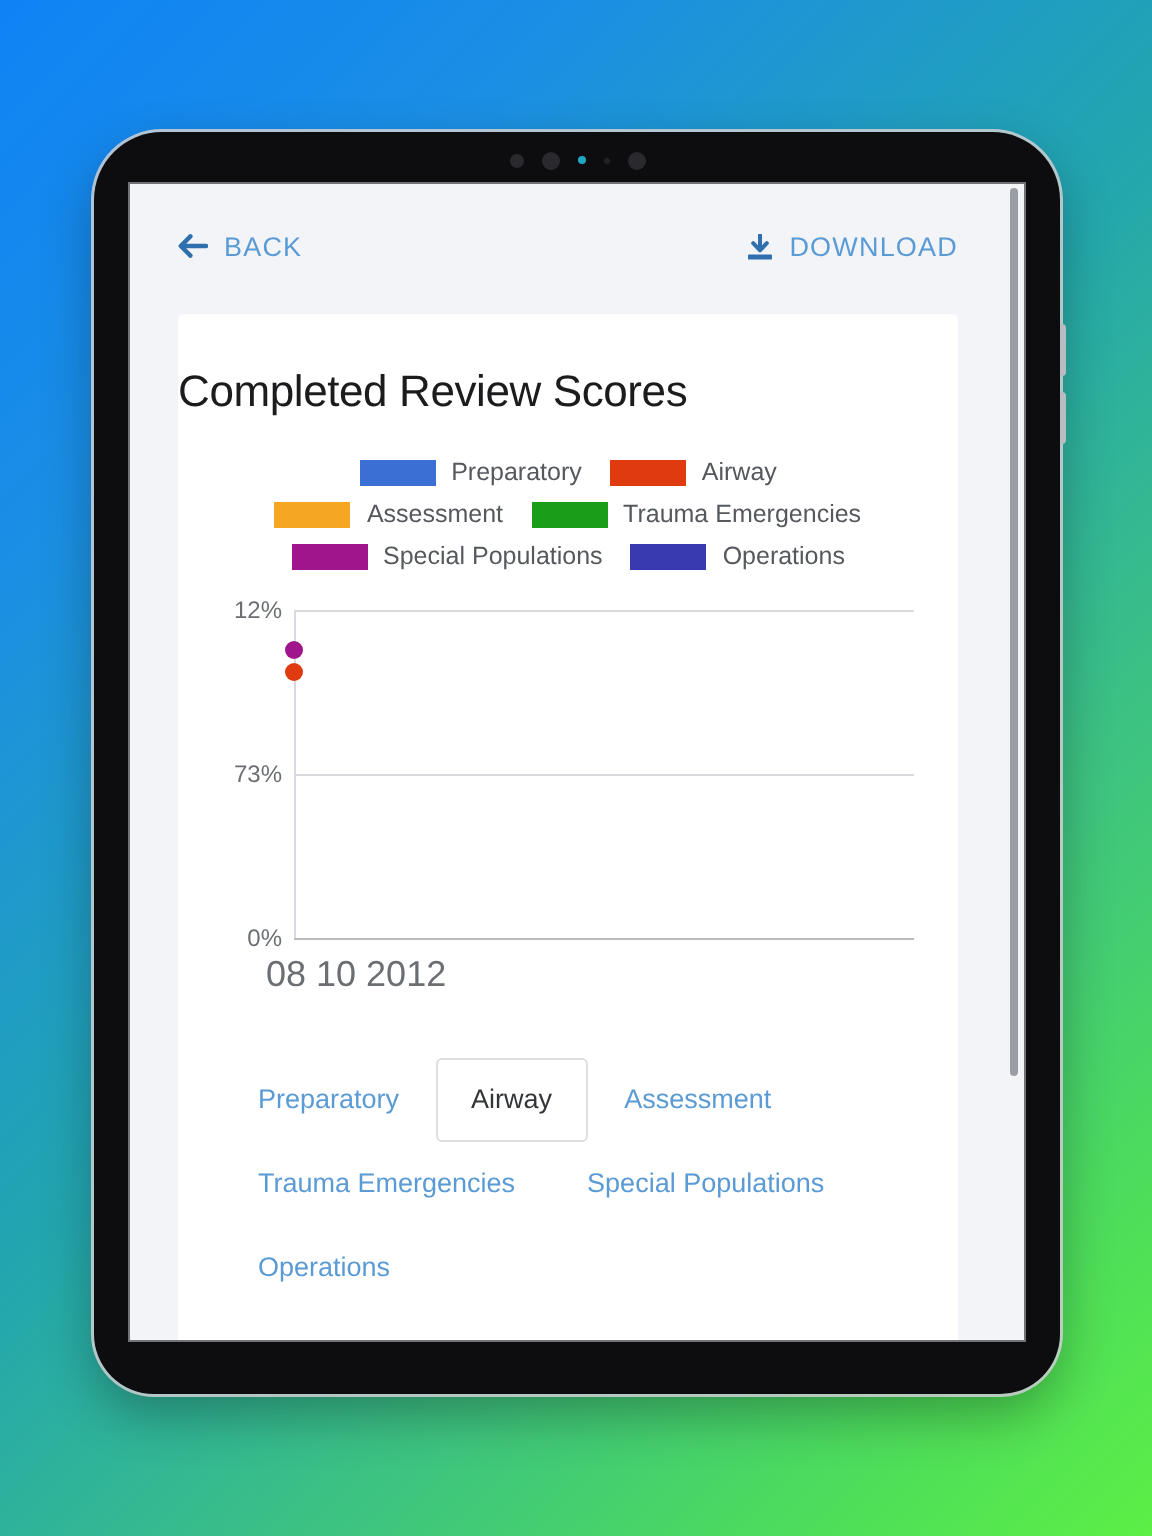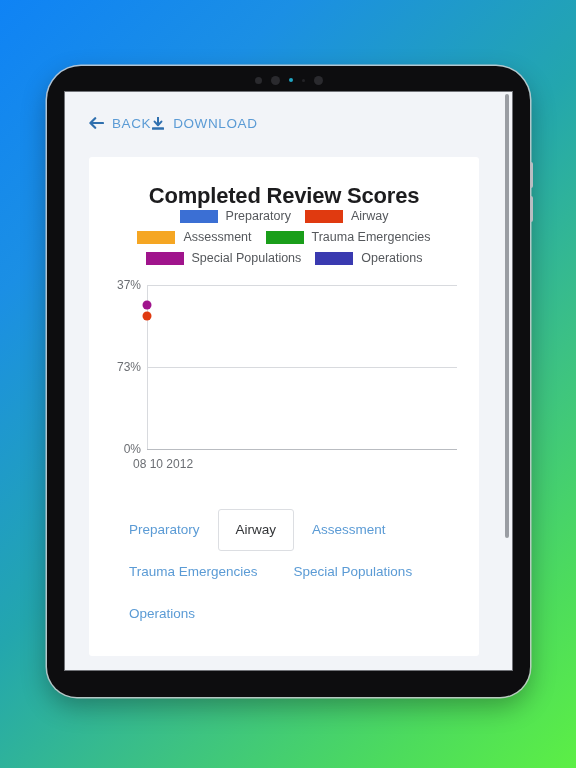--- a/index.html
+++ b/index.html
@@ -67,21 +67,21 @@
   .scrollbar-thumb {
     position:absolute; top:2px; right:3px;
     width:4px; height:444px;
     background:#9a9da3; border-radius:2px;
   }
 
   .page { position:absolute; inset:0 9px 0 0; }
 
   
   .topbar {
-    display:flex; align-items:center; justify-content:flex-start;
+    display:flex; align-items:center; justify-content:space-between;
     padding:24px 24px 0 24px;
   }
   .linkbtn {
     display:flex; align-items:center; gap:8px;
     color:#5b9bd5; font-size:13.5px; letter-spacing:.6px;
     background:none; border:none; cursor:pointer;
     font-family:"Liberation Sans", sans-serif;
   }
   .linkbtn svg { display:block; }
 
@@ -98,23 +98,24 @@
 
   
   .card {
     margin:26px 24px 0 24px;
     background:#fff;
     border-radius:3px;
     padding:26px 0 20px 0;
     min-height:420px;
   }
   .chart-title {
-    text-align:center;
-    font-size:22px; font-weight:bold; color:#1c1c1e;
+    text-align:left;
+    font-size:22px; font-weight:normal; color:#1c1c1e;
     letter-spacing:-.2px;
+    margin-bottom:20px;
   }
 
   
   .legend { padding:0 22px; }
   .legend-row {
     display:flex; justify-content:center; align-items:center;
     gap:14px; margin-bottom:7px;
   }
   .legend-item { display:flex; align-items:center; gap:8px; }
   .swatch { width:38px; height:13px; display:block; }
@@ -135,21 +136,21 @@
     position:absolute; right:calc(100% + 6px);
     font-size:12px; color:#6b6e73; transform:translateY(-50%);
     white-space:nowrap;
   }
   .point {
     position:absolute; width:9px; height:9px; border-radius:50%;
     transform:translate(-50%,-50%);
   }
   .xlabel {
     position:absolute; left:58px; top:182px;
-    font-size:12px; color:#6b6e73; transform:translateX(-14px);
+    font-size:18px; color:#6b6e73; transform:translateX(-14px);
   }
 
   
   .tabs {
     display:flex; flex-wrap:wrap;
     padding:34px 22px 0 22px;
     gap:0;
   }
   .tab {
     font-size:13.5px; color:#5b9bd5;
@@ -245,21 +246,21 @@
               <span class="legend-label">Operations</span>
             </div>
           </div>
         </div>
 
         <div class="plot-wrap">
           <div class="plot">
             <div class="axis-y"></div>
 
             <div class="gridline" style="top:0%"></div>
-            <span class="ytick" style="top:0%">37%</span>
+            <span class="ytick" style="top:0%">12%</span>
 
             <div class="gridline" style="top:50%"></div>
             <span class="ytick" style="top:50%">73%</span>
 
             <div class="gridline" style="top:100%; background:#b9bcc1"></div>
             <span class="ytick" style="top:100%">0%</span>
 
             <span class="point" style="left:0; top:12%; background:#a0148c"></span>
             <span class="point" style="left:0; top:19%; background:#e03a10"></span>
           </div>

